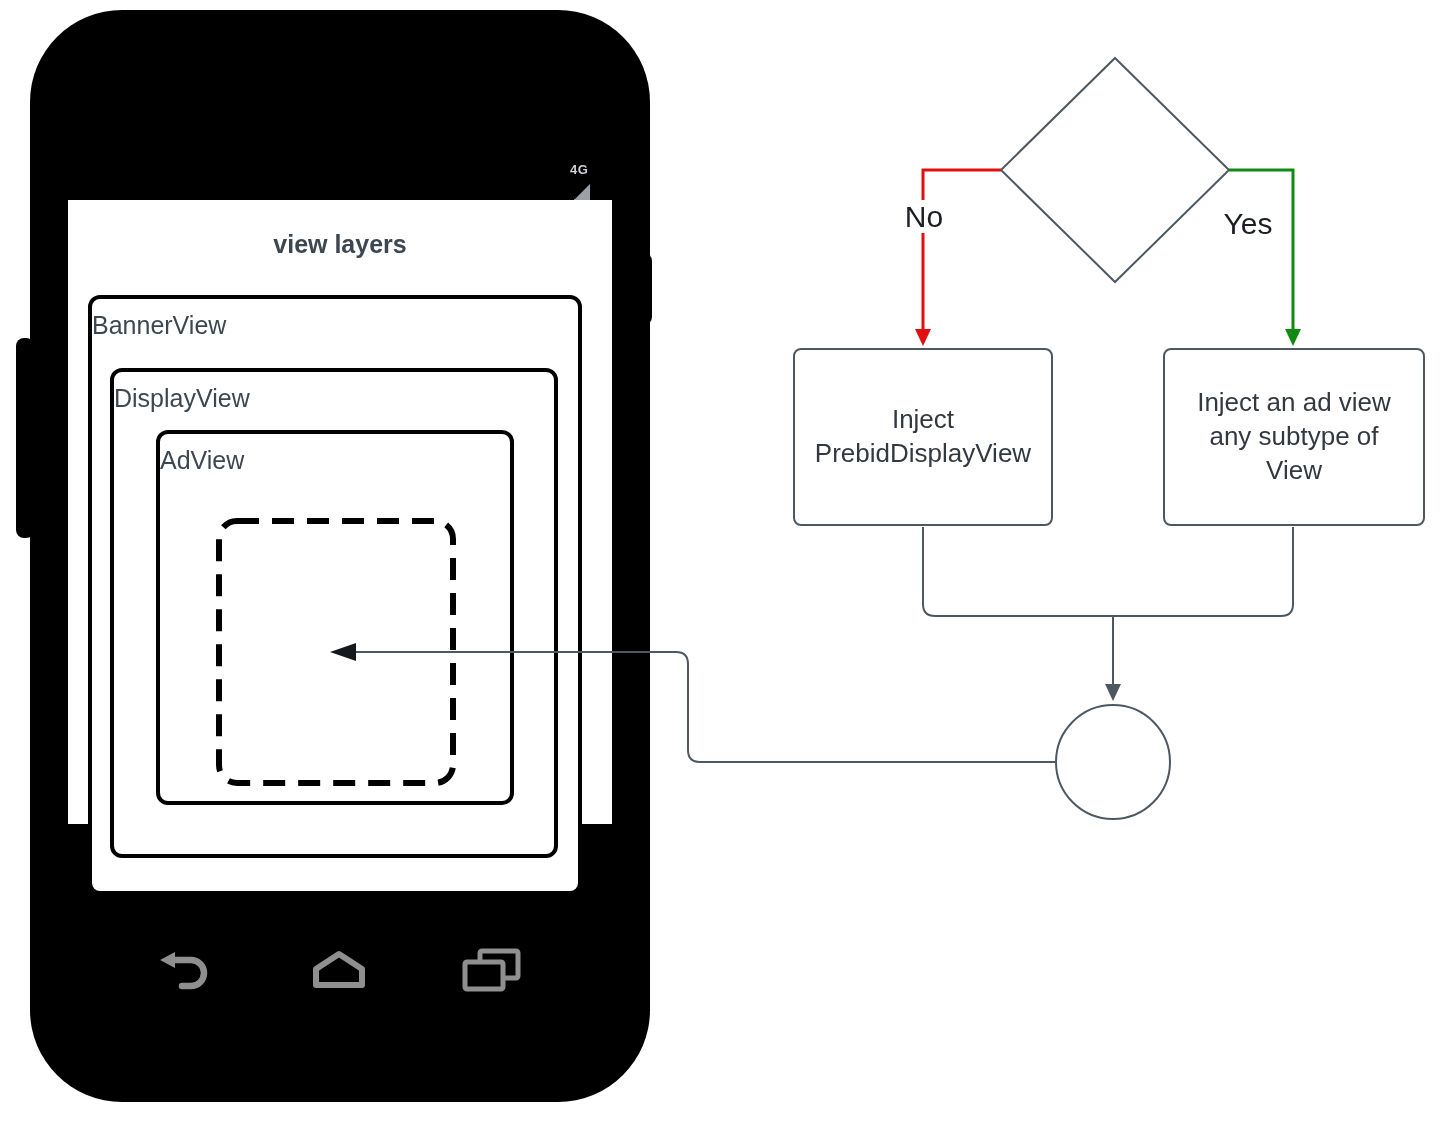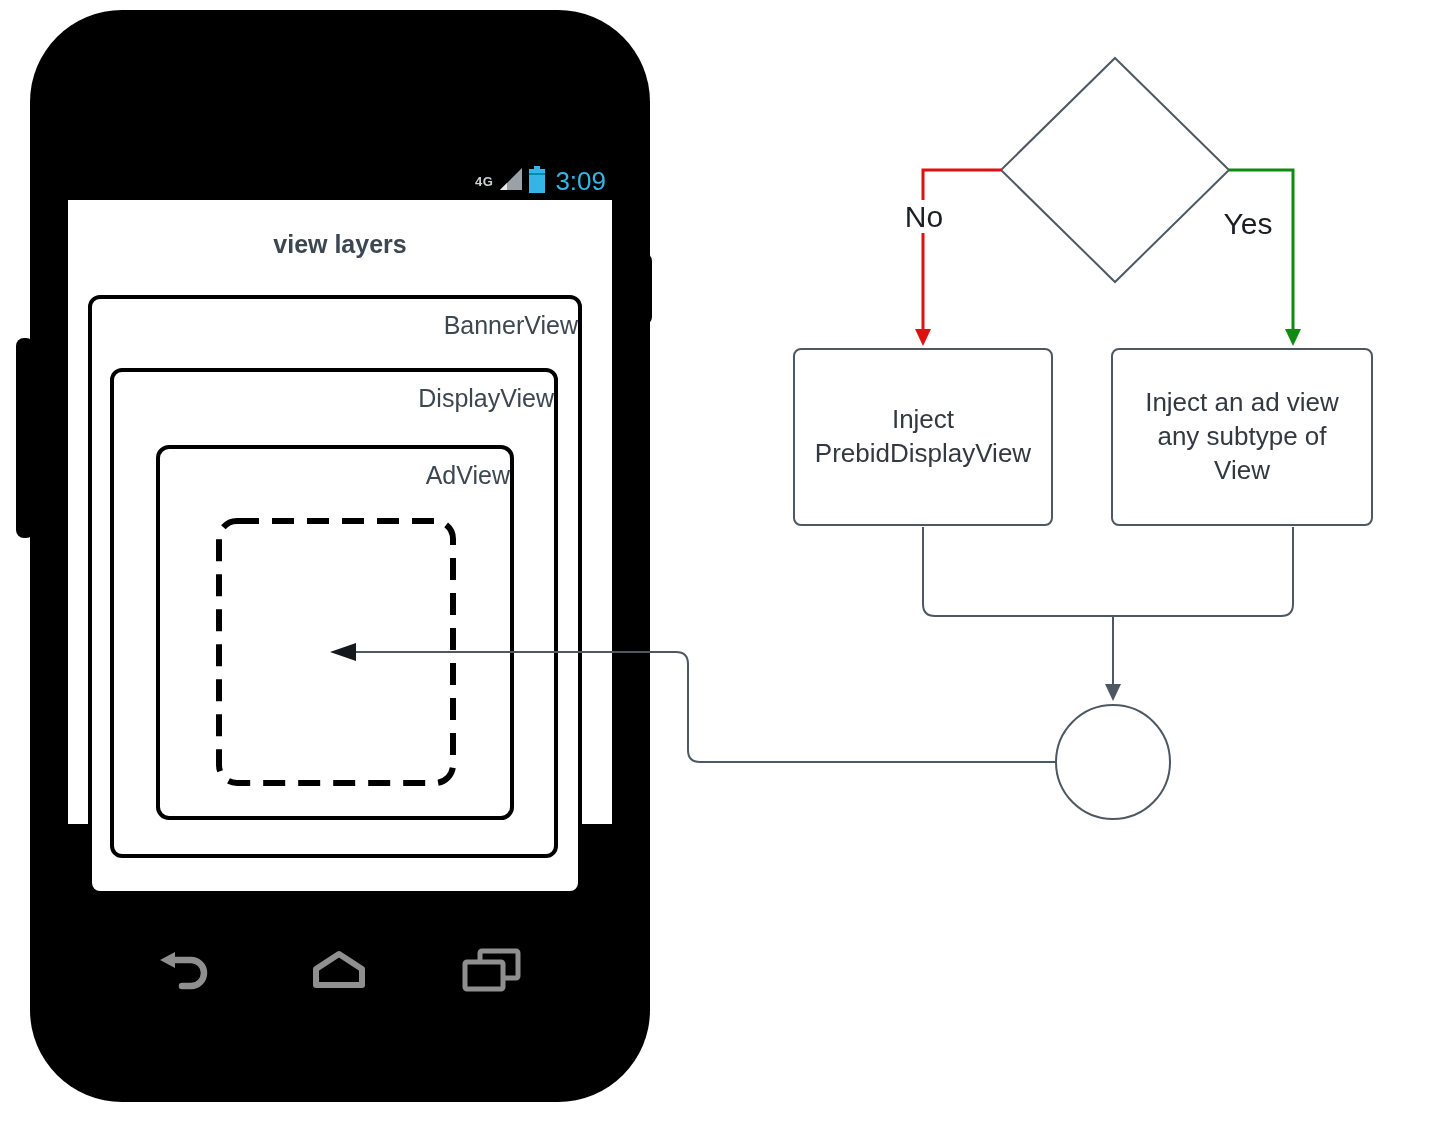--- a/index.html
+++ b/index.html
@@ -41,20 +41,21 @@
     border-radius: 92px;
     z-index: 1;
   }
   .status-bar {
     position: absolute;
     top: 152px; right: 44px;
     height: 38px;
     display: flex;
     align-items: center;
     gap: 7px;
+    flex-direction: column;
   }
   .network-label {
     color: #cdd1d4;
     font-size: 13px;
     font-weight: bold;
     letter-spacing: 0.5px;
   }
   .clock {
     color: var(--accent-blue);
     font-size: 26px;
@@ -73,28 +74,28 @@
     font-size: 25px;
     color: var(--phone-text);
   }
   .layer-box {
     position: absolute;
     border: 4px solid #000;
     border-radius: 12px;
     background: #fff;
   }
   .layer-box .layer-label {
-    text-align: right;
+    text-align: left;
     padding-top: 12px;
     font-size: 25px;
     color: var(--phone-text);
   }
   .banner-box  { left: 20px;  top: 95px;  width: 494px; height: 600px; }
   .display-box { left: 42px;  top: 168px; width: 448px; height: 490px; }
-  .ad-box      { left: 88px;  top: 245px; width: 358px; height: 375px; border-radius: 13px; }
+  .ad-box      { left: 88px;  top: 230px; width: 358px; height: 375px; }
   .dashed-slot { position: absolute; left: 147px; top: 317px; width: 242px; height: 270px; }
 
   .nav-bar {
     position: absolute;
     left: 38px; top: 932px;
     width: 544px; height: 60px;
     display: flex;
     align-items: center;
     justify-content: center;
     gap: 92px;
@@ -152,21 +153,21 @@
     border: 2px solid var(--line);
     border-radius: 8px;
     display: flex; align-items: center; justify-content: center;
     text-align: center;
     font-size: 26px;
     line-height: 1.3;
     color: var(--diagram-text);
     white-space: pre-line;
   }
   .no-box  { left: 793px;  top: 348px; width: 260px; height: 178px; }
-  .yes-box { left: 1111px; top: 348px; width: 262px; height: 178px; }
+  .yes-box { left: 1163px; top: 348px; width: 262px; height: 178px; }
 </style>
 </head>
 <body>
 
 <div class="canvas">
 
   <div class="side-btn left"></div>
   <div class="side-btn right"></div>
 
   <div class="phone">

